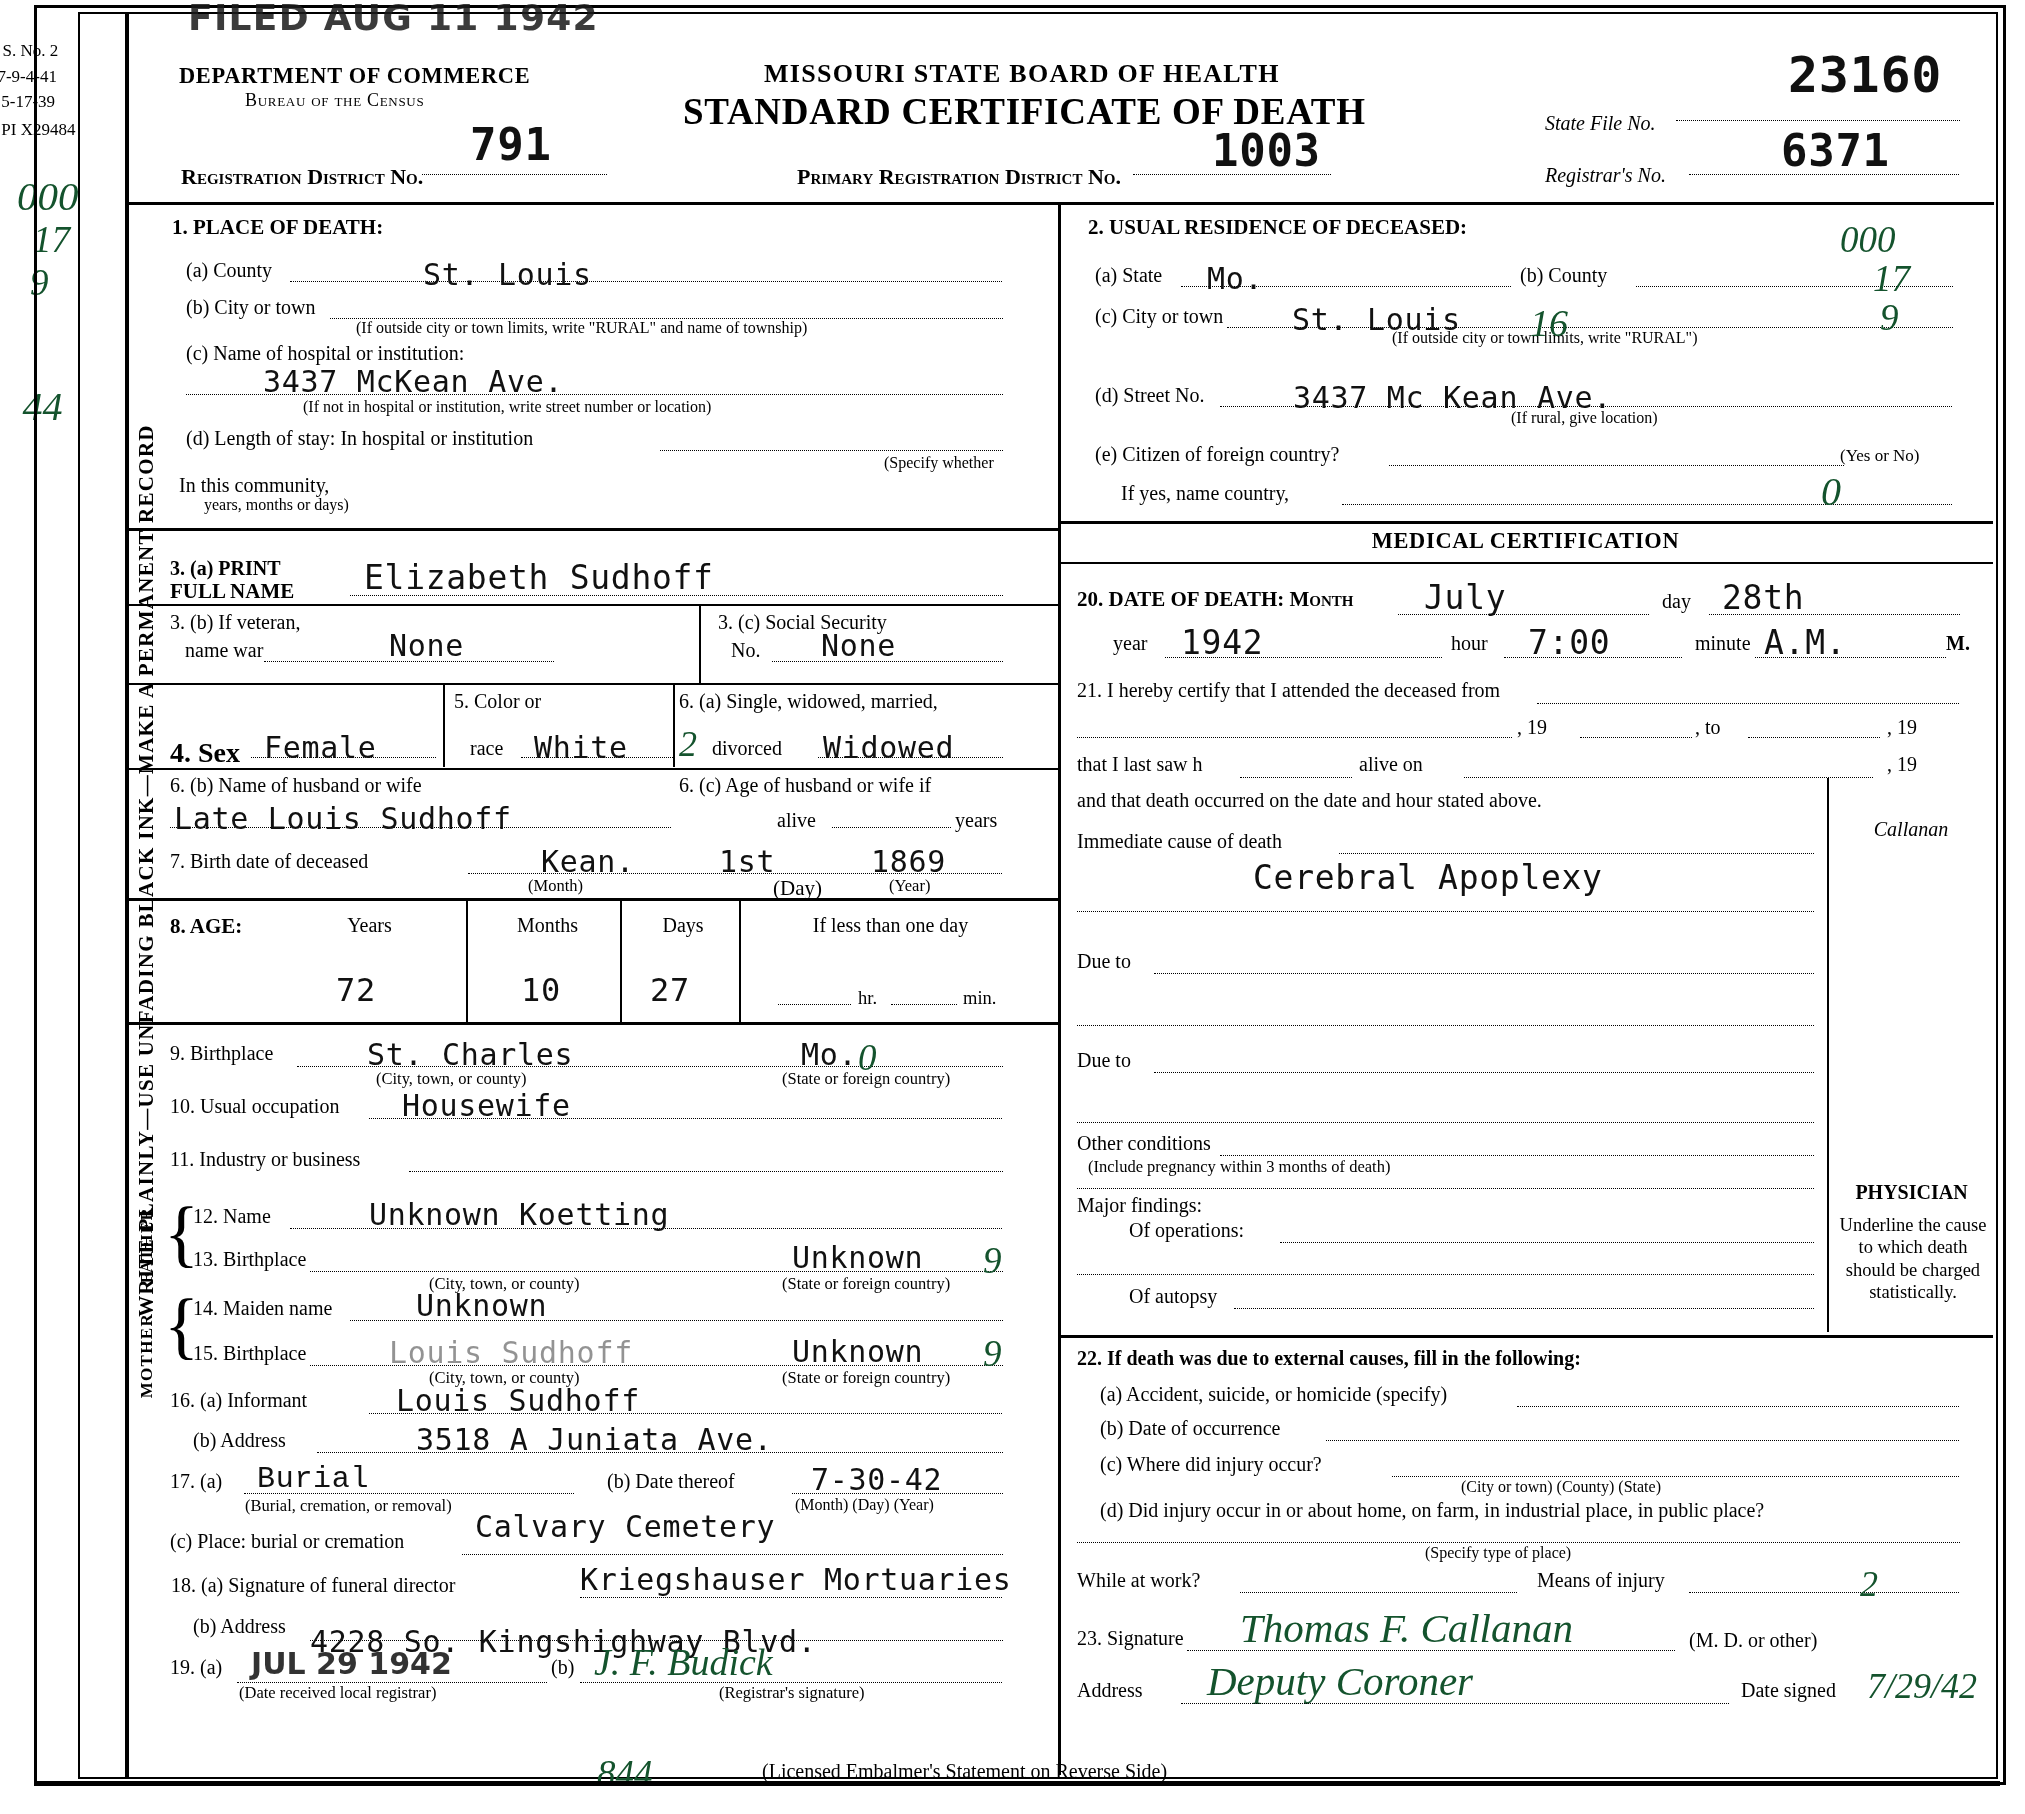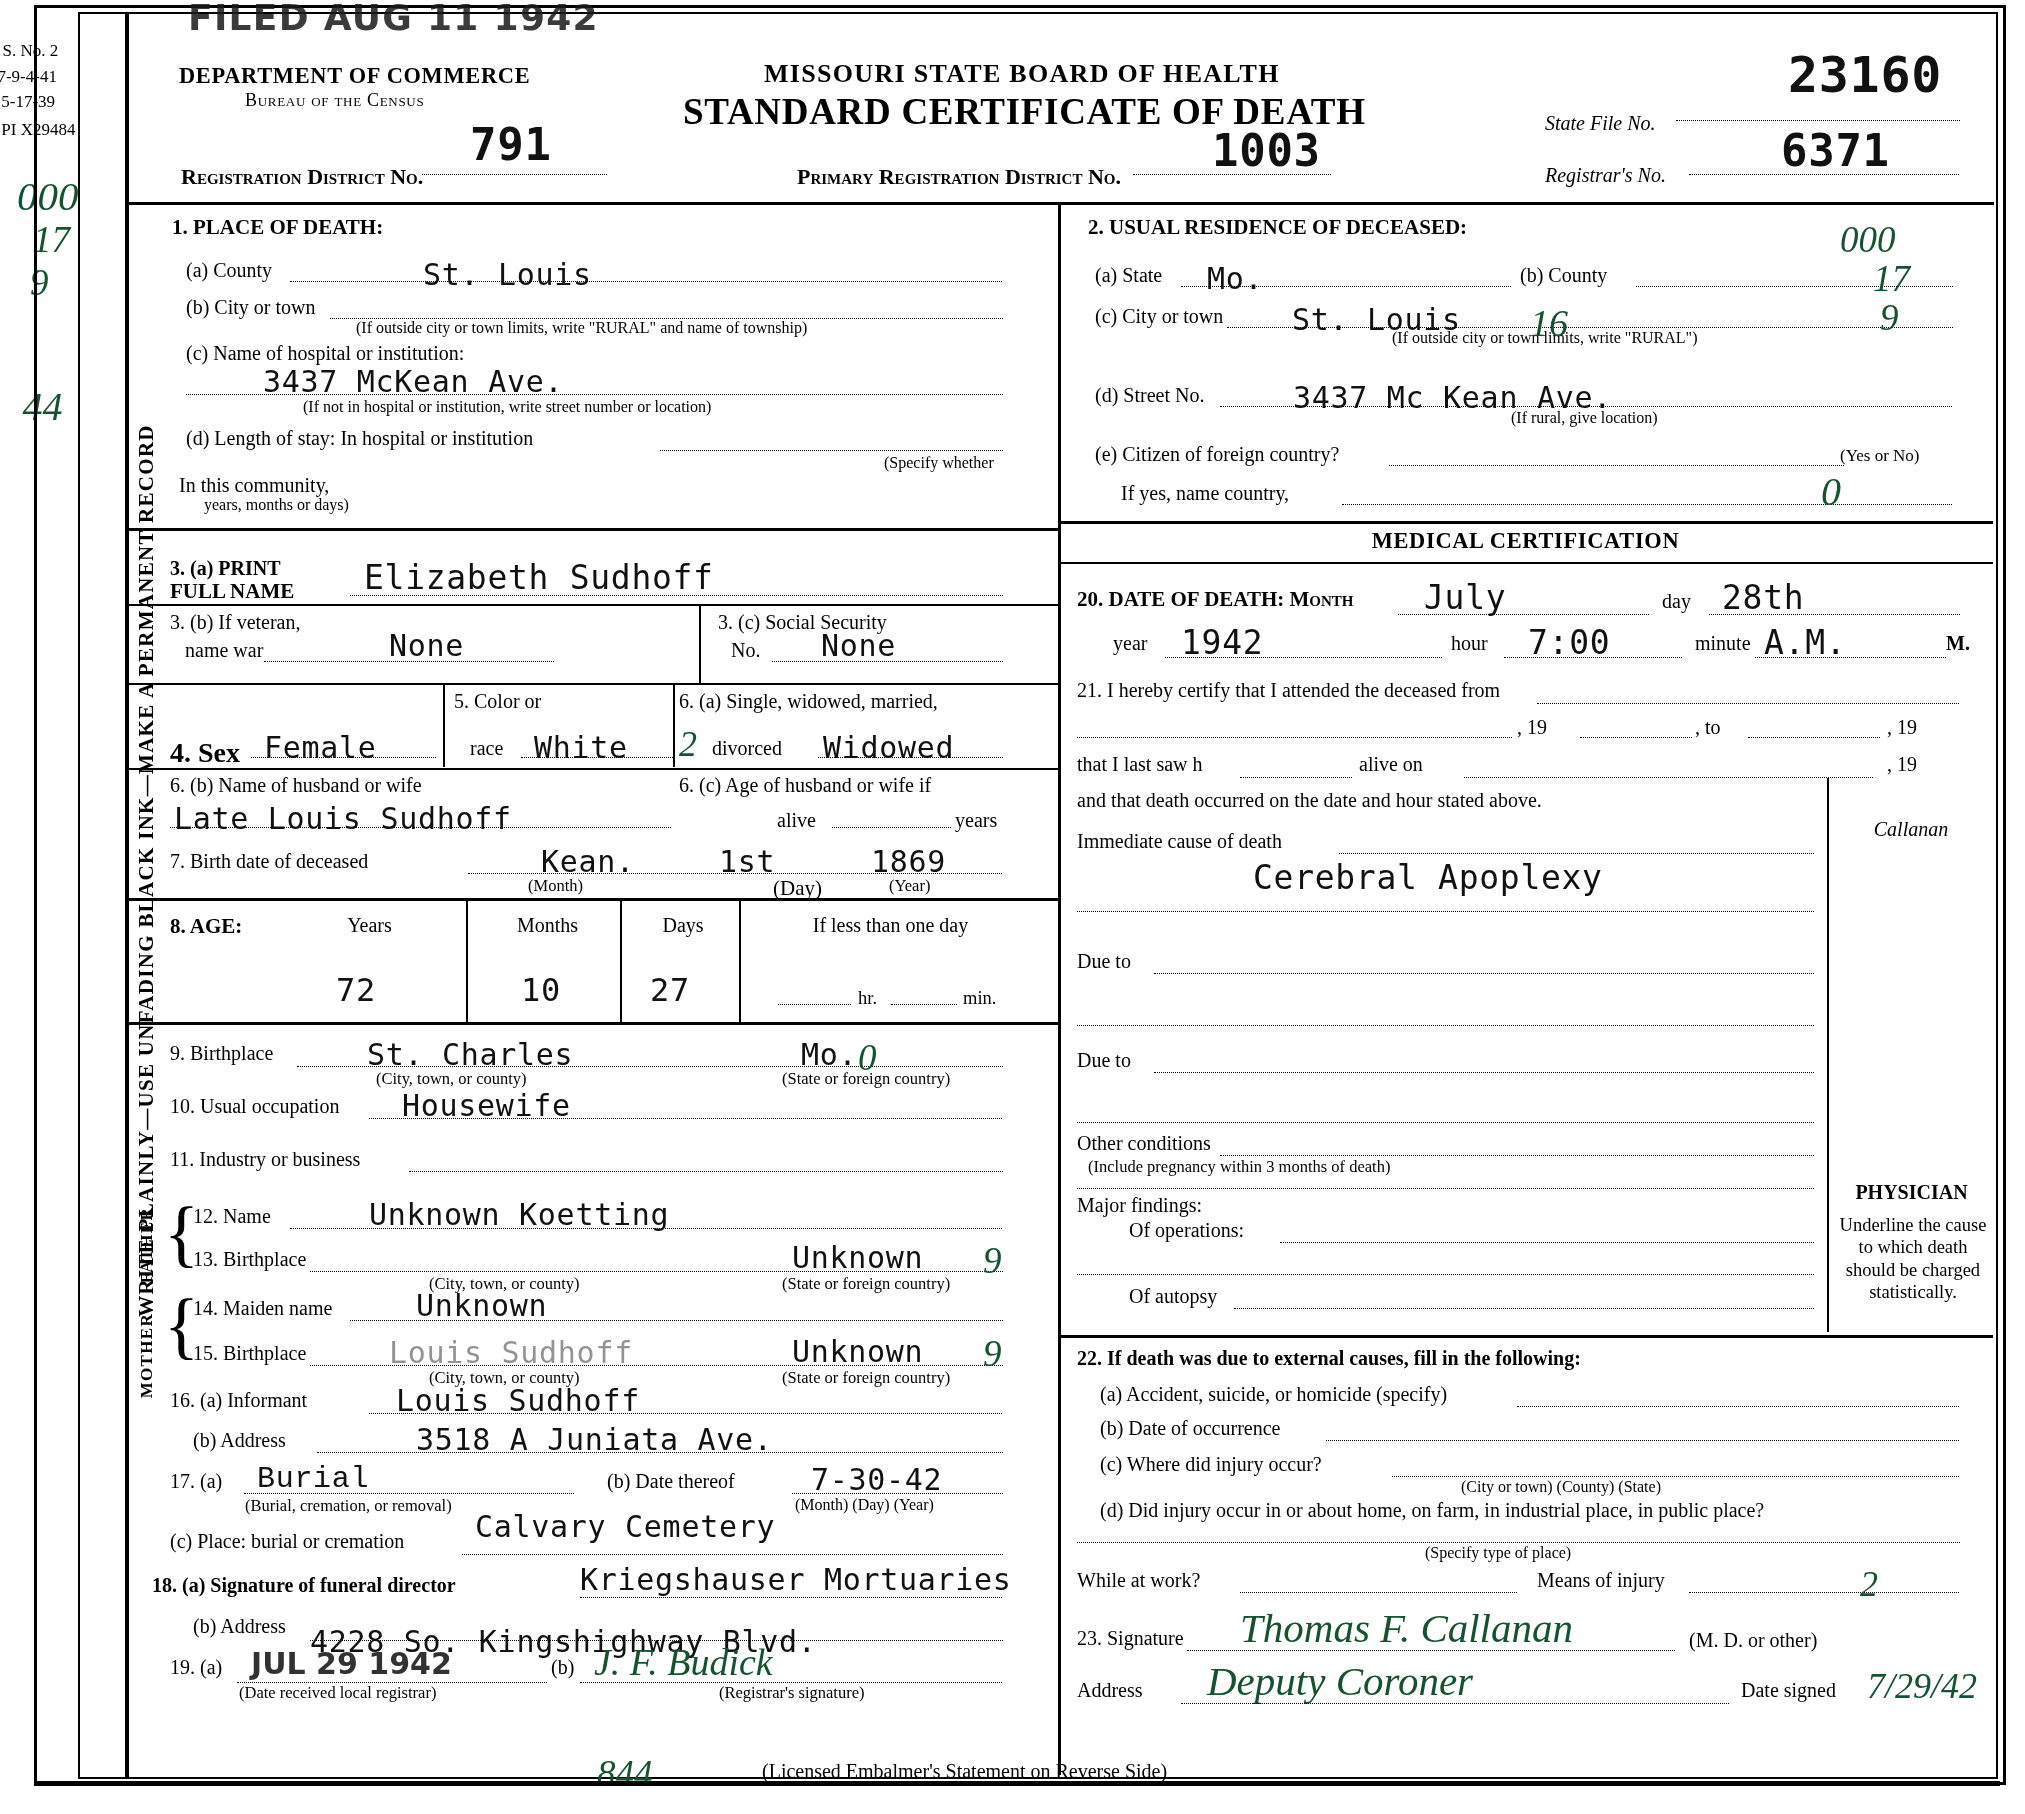--- a/index.html
+++ b/index.html
@@ -272,21 +272,21 @@
 
   <div class="abs lbl" style="left:607px;top:1470px;font-size:20px;">(b) Date thereof</div>
   <div class="abs" style="left:792px;top:1492px;width:211px;border-bottom:1.3px dotted #000;height:0.7px;"></div>
   <div class="abs tw big" style="left:811px;top:1462px;">7-30-42</div>
   <div class="abs lbl" style="left:795px;top:1496px;font-size:16px;">(Month)    (Day)    (Year)</div>
 
   <div class="abs lbl" style="left:170px;top:1530px;font-size:20px;">(c) Place: burial or cremation</div>
   <div class="abs" style="left:462px;top:1553px;width:541px;border-bottom:1.3px dotted #000;height:0.7px;"></div>
   <div class="abs tw big" style="left:475px;top:1509px;">Calvary Cemetery</div>
 
-  <div class="abs lbl" style="left:152px;top:1574px;font-size:20px;font-weight:bold;">18. (a) Signature of funeral director</div>
+  <div class="abs lbl" style="left:171px;top:1574px;font-size:20px;">18. (a) Signature of funeral director</div>
   <div class="abs" style="left:580px;top:1596px;width:422px;border-bottom:1.3px dotted #000;height:0.7px;"></div>
   <div class="abs tw big" style="left:580px;top:1562px;">Kriegshauser Mortuaries</div>
 
   <div class="abs lbl" style="left:193px;top:1615px;font-size:20px;">(b) Address</div>
   <div class="abs" style="left:310px;top:1639px;width:693px;border-bottom:1.3px dotted #000;height:0.7px;"></div>
   <div class="abs tw big" style="left:310px;top:1604px;margin-top:20px;">4228 So. Kingshighway Blvd.</div>
 
   <div class="abs lbl" style="left:170px;top:1656px;font-size:20px;">19. (a)</div>
   <div class="abs bold" style="left:251px;top:1646px;font-size:30px;font-family:'DejaVu Sans',sans-serif;opacity:.8;">JUL 29 1942</div>
   <div class="abs" style="left:237px;top:1681px;width:310px;border-bottom:1.3px dotted #000;height:0.7px;"></div>

